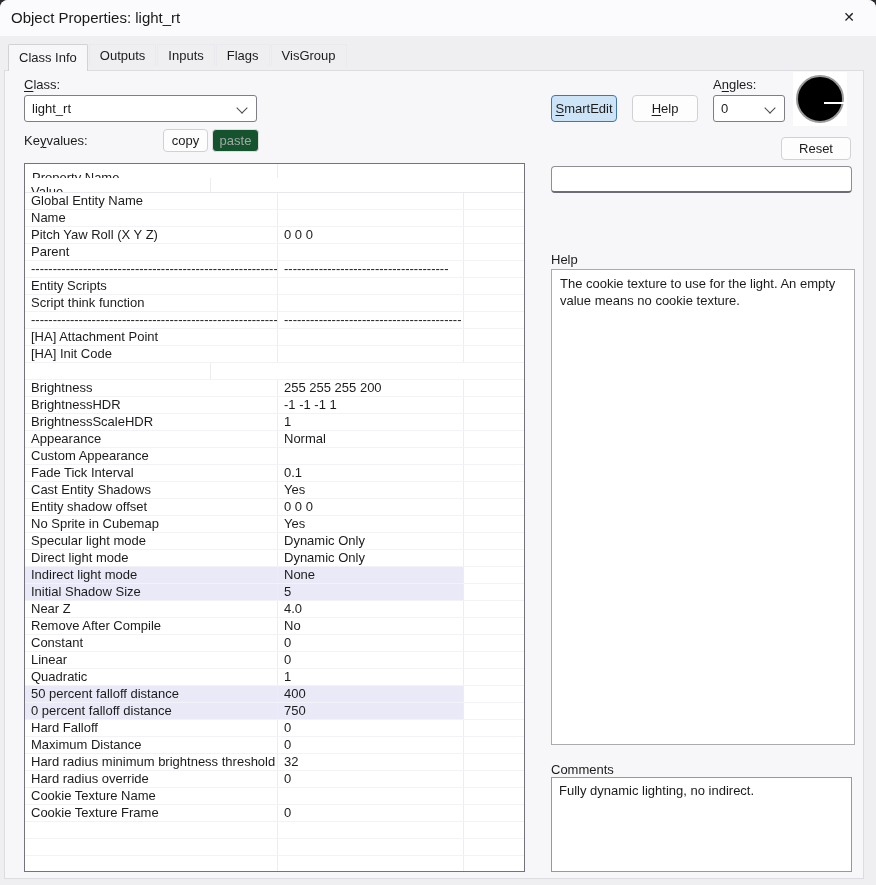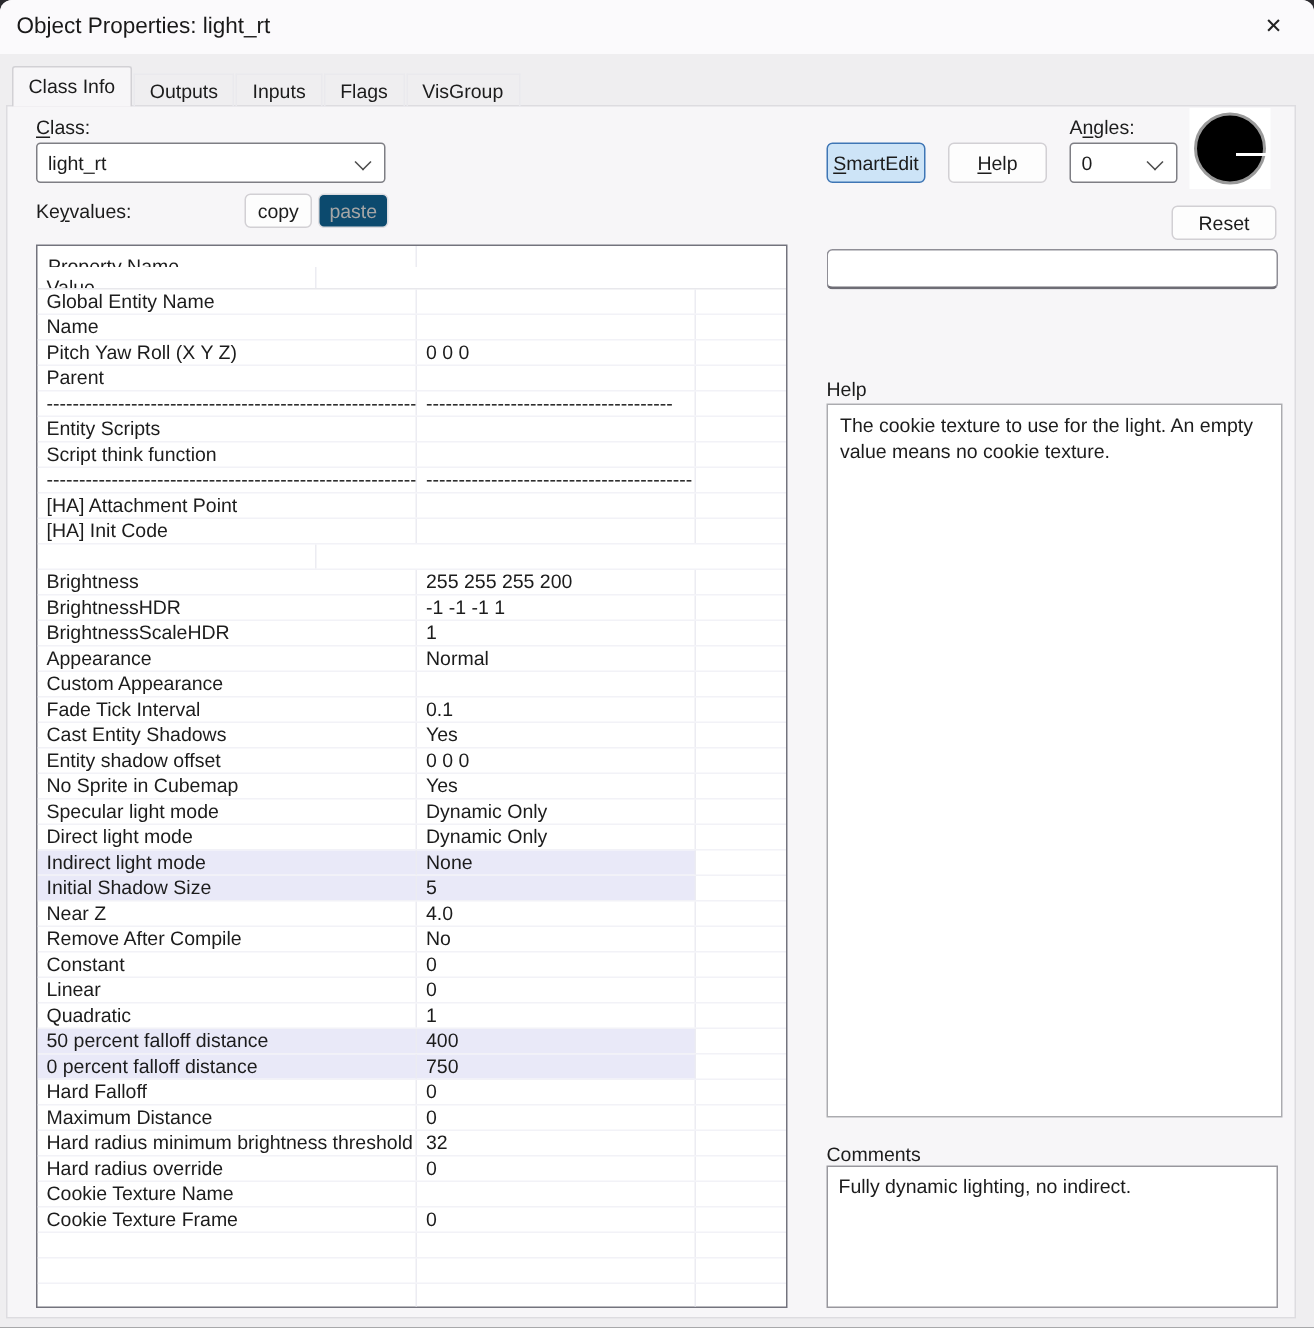--- a/index.html
+++ b/index.html
@@ -17,21 +17,21 @@
     position:absolute;left:0;top:0;width:876px;height:36px;background:#fbfafc;
   }
   .title-text{
     position:absolute;left:11px;top:0;line-height:36px;font-size:15px;color:#191919;
   }
   .close-btn{
     position:absolute;right:6px;top:0;width:42px;height:34px;display:flex;
     align-items:center;justify-content:center;font-size:14px;color:#222;cursor:default;
   }
   
-  .tabstrip{position:absolute;left:8px;top:44px;height:27px;display:flex;align-items:flex-end;z-index:3;}
+  .tabstrip{position:absolute;left:8px;top:44px;height:27px;display:flex;z-index:3;}
   .tab{
     box-sizing:border-box;height:22px;padding:0 10px;font-size:13px;line-height:21px;
     border:1px solid #eae9ed;border-bottom:none;background:transparent;margin-right:1px;color:#1c1c1c;
   }
   .tab.active{
     height:27px;line-height:25px;background:#f7f6f8;border:1px solid #d2d1d5;border-bottom:none;
     border-radius:2px 2px 0 0;position:relative;z-index:4;
   }
   
   .page{
@@ -49,21 +49,21 @@
     position:absolute;right:10px;top:8px;width:7px;height:7px;
     border-right:1.3px solid #4a4a4a;border-bottom:1.3px solid #4a4a4a;transform:rotate(45deg);
   }
   
   .btn{
     position:absolute;box-sizing:border-box;background:#fdfdfd;border:1px solid #d2d0d4;
     border-radius:4px;font-size:13px;display:flex;align-items:center;justify-content:center;
     color:#1c1c1c;z-index:2;cursor:default;
   }
   .btn.toggled{background:#cde4f7;border-color:#3f76b5;}
-  .btn.disabled{color:#a6a6a6;border-color:#dedde1;background:#0c4a6e;}
+  .btn.disabled{color:#a6a6a6;border-color:#dedde1;background:#14532d;}
   
   .dial-box{position:absolute;left:793px;top:72px;width:54px;height:54px;background:#fff;z-index:2;}
   .dial{
     position:absolute;left:3px;top:3px;width:48px;height:48px;box-sizing:border-box;
     background:#000;border:2px solid #9a9a9a;border-radius:50%;
   }
   .dial-line{position:absolute;left:26px;top:25px;width:22px;height:2px;background:#fff;}
   
   .value-input{
     position:absolute;left:551px;top:166px;width:301px;height:27px;box-sizing:border-box;

